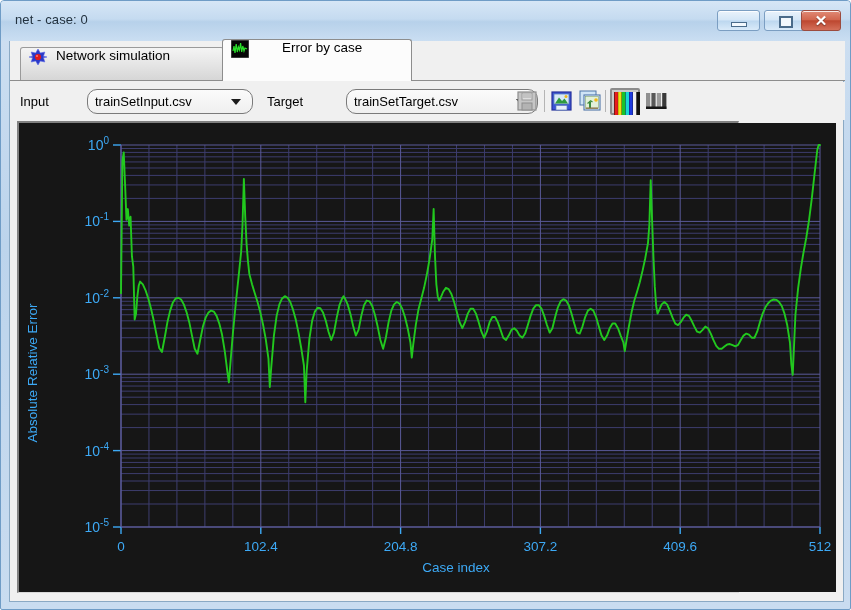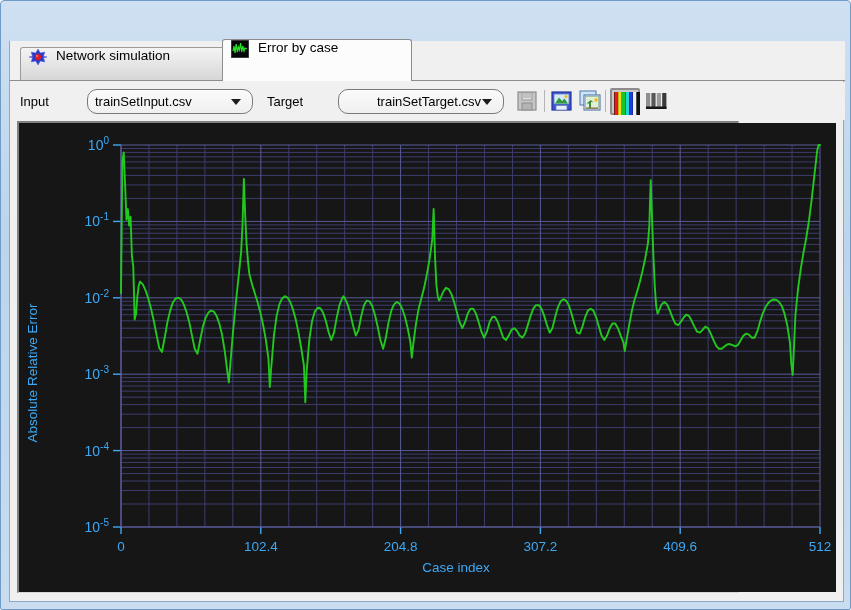--- a/index.html
+++ b/index.html
@@ -124,21 +124,21 @@
     left: 0; bottom: -1px; right: 0; height: 2px;
     background: #fcfcfc;
   }
   .tab-label {
     font-size: 13.5px;
     color: #000;
     margin-left: 9px;
     white-space: nowrap;
   }
   #tab-netsim { left: 10px; width: 204px; }
-  #tab-errcase { left: 212px; width: 190px; }
+  #tab-errcase { left: 212px; width: 190px; gap: 24px; }
   #tab-errout { left: 404px; width: 203px; }
 
   .tab-icon { width: 18px; height: 18px; position: relative; flex: 0 0 auto; }
 
   
   #toolbar {
     position: absolute;
     left: 0; top: 41px;
     width: 835px; height: 38px;
     background: #f0f0f0;
@@ -157,21 +157,21 @@
     top: 7px;
     height: 25px;
     background: linear-gradient(to bottom, #fbfbfb 0%, #efefef 100%);
     border: 1px solid #7a7a7a;
     border-radius: 10px;
     display: flex;
     align-items: center;
     cursor: default;
   }
   #combo-input { left: 77px; width: 166px; }
-  #combo-target { left: 328px; width: 166px; padding-left: 31px; }
+  #combo-target { left: 336px; width: 192px; }
   .combo-text {
     font-size: 13px;
     color: #000;
     margin-left: 7px;
     white-space: nowrap;
     flex: 1;
   }
   .combo-arrow {
     width: 0; height: 0;
     border-left: 5px solid transparent;
@@ -207,20 +207,33 @@
     border-bottom: 1px solid #d8d8d8;
   }
   #plot-svg { position: absolute; left: 0; top: 0; }
   .axis-text { fill: #3da9f5; font-family: "Liberation Sans", sans-serif; }
 </style>
 </head>
 <body>
 
 <div id="window">
 
+  <div id="titlebar">
+    <div id="window-title">net - case: 0</div>
+
+    <div class="wbtn" id="btn-min">
+      <div class="min-glyph"></div>
+    </div>
+    <div class="wbtn" id="btn-max">
+      <div class="max-glyph"></div>
+    </div>
+    <div class="wbtn" id="btn-close">
+      <div class="close-glyph">✕</div>
+    </div>
+  </div>
 
   <div id="client">
 
     <div id="tabstrip">
 
       <div class="tab" id="tab-netsim">
         <span class="tab-icon">
           <svg width="18" height="18" viewBox="0 0 18 18">
             <polygon points="9,1 11.3,5 15.8,4 14.5,8.3 18,9 14.5,9.7 15.8,14 11.3,13 9,17 6.7,13 2.2,14 3.5,9.7 0,9 3.5,8.3 2.2,4 6.7,5" fill="#2b39c8" stroke="#5b6ae8" stroke-width="0.6"></polygon>
             <circle cx="9" cy="9" r="3.1" fill="#e01b1b"></circle>

